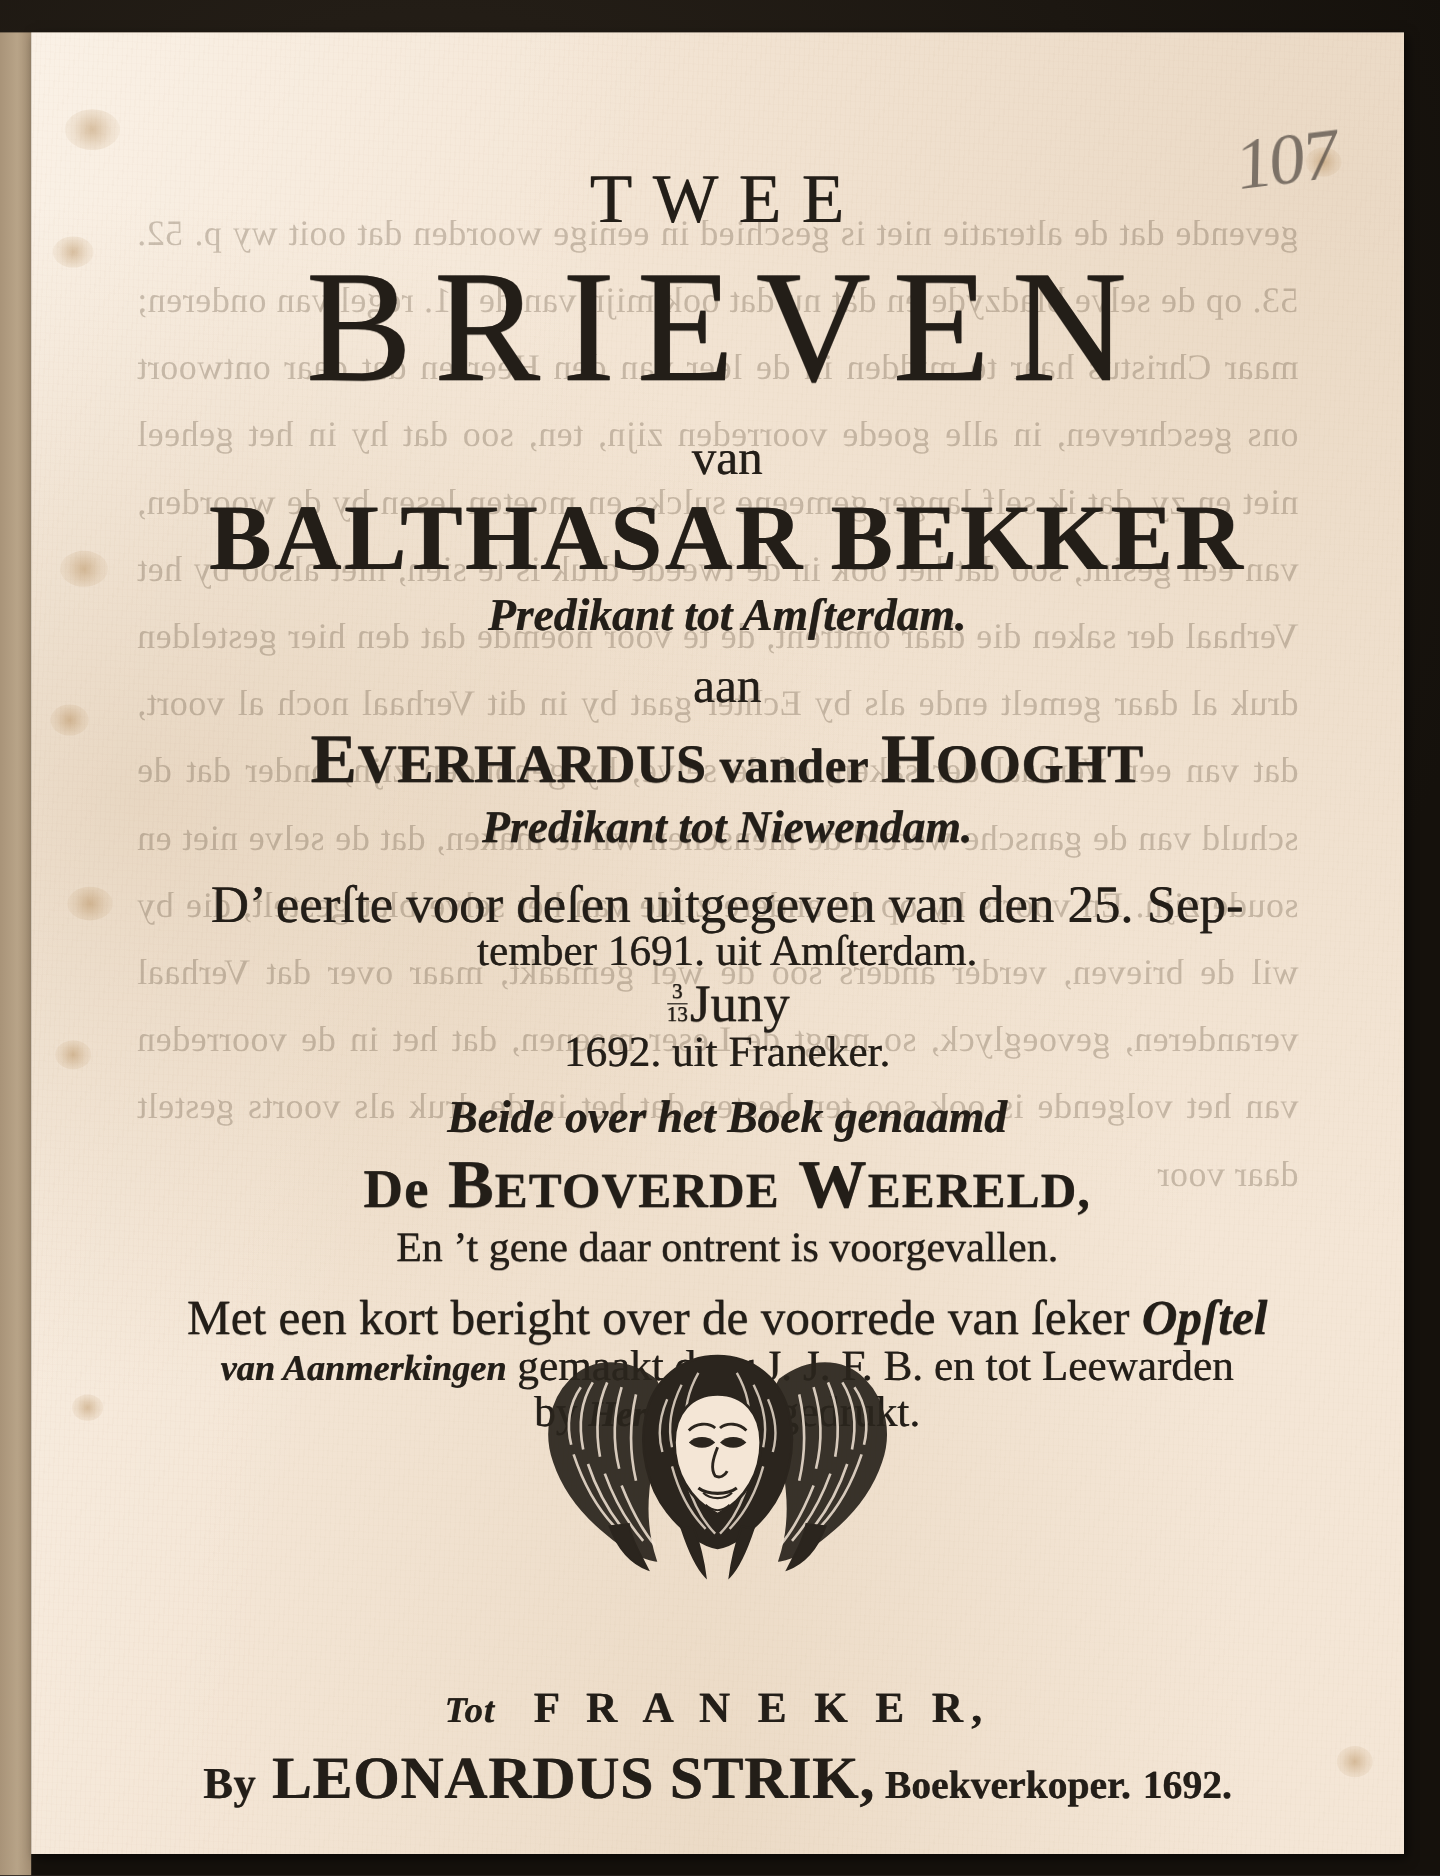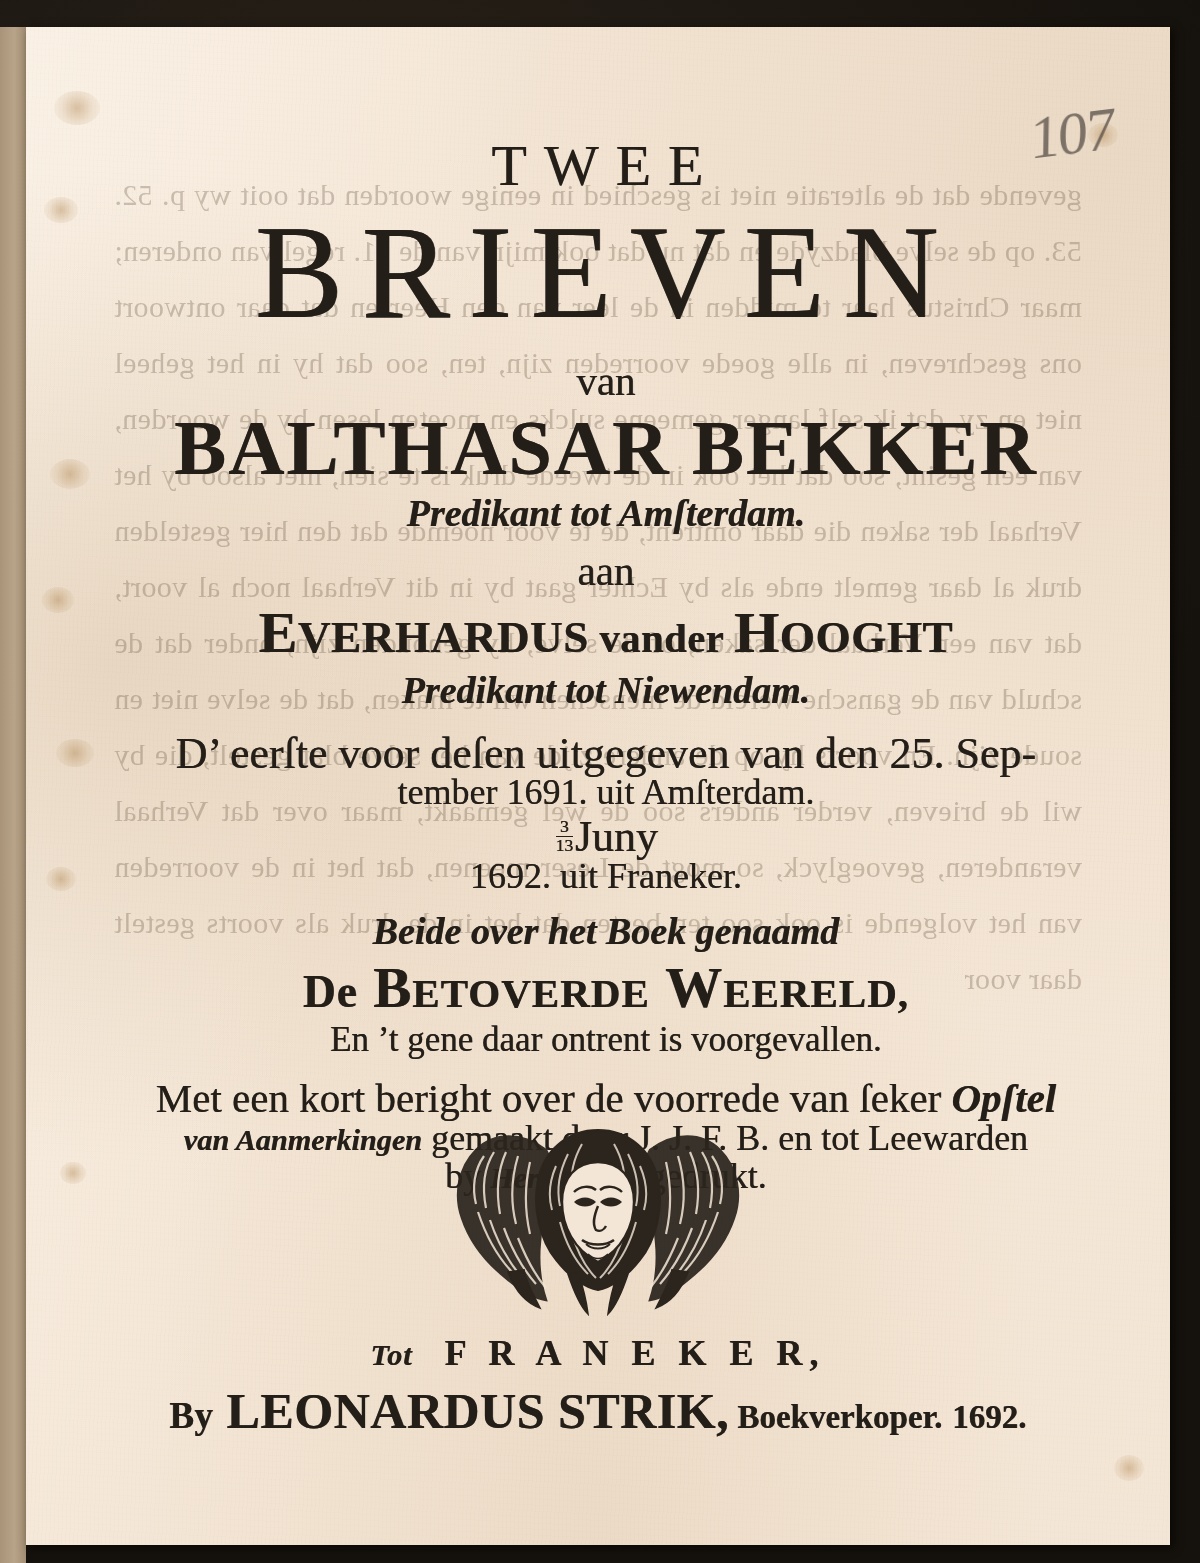--- a/index.html
+++ b/index.html
@@ -182,21 +182,21 @@
     width: 340px;
     height: 225px;
     z-index: 6;
   }
   #vignette svg { width: 100%; height: 100%; display: block; }
 
   
   #imprint {
     position: absolute;
     left: 0; right: 0;
-    top: 1305px;
+    top: 1375px;
     z-index: 5;
     padding: 0 58px;
   }
   #l-tot    { font-size: 36px; letter-spacing: 7px; }
   #l-tot .tot { font-size: .84em; letter-spacing: 1px; }
   #l-strik  { font-size: 50px; letter-spacing: .5px; margin-top: 8px; }
   #l-strik .sm { font-size: .66em; letter-spacing: 0; }
   #l-strik .by { font-size: .74em; }
 
   

